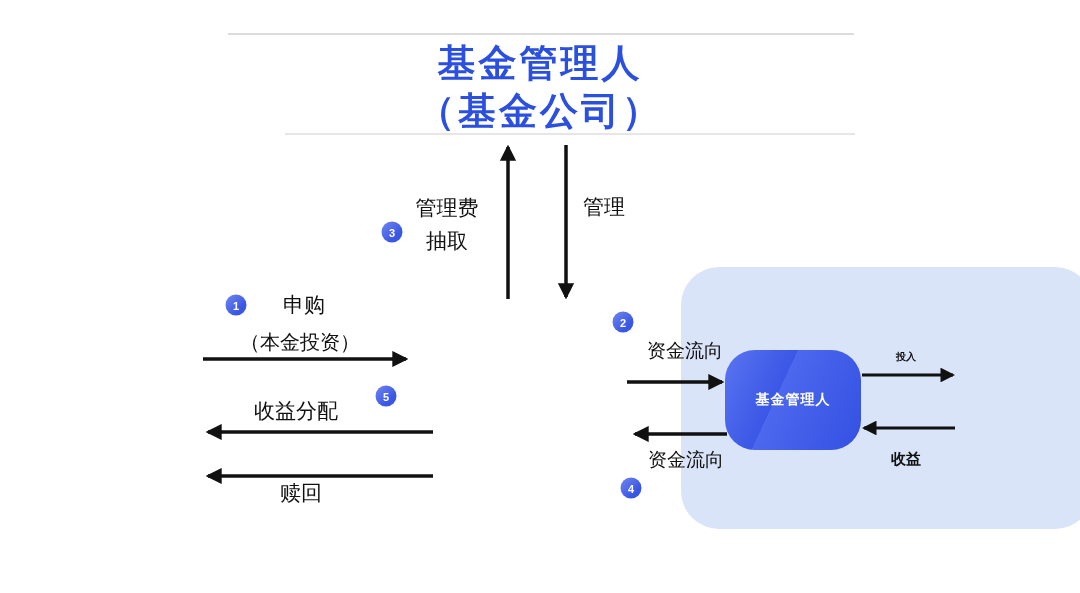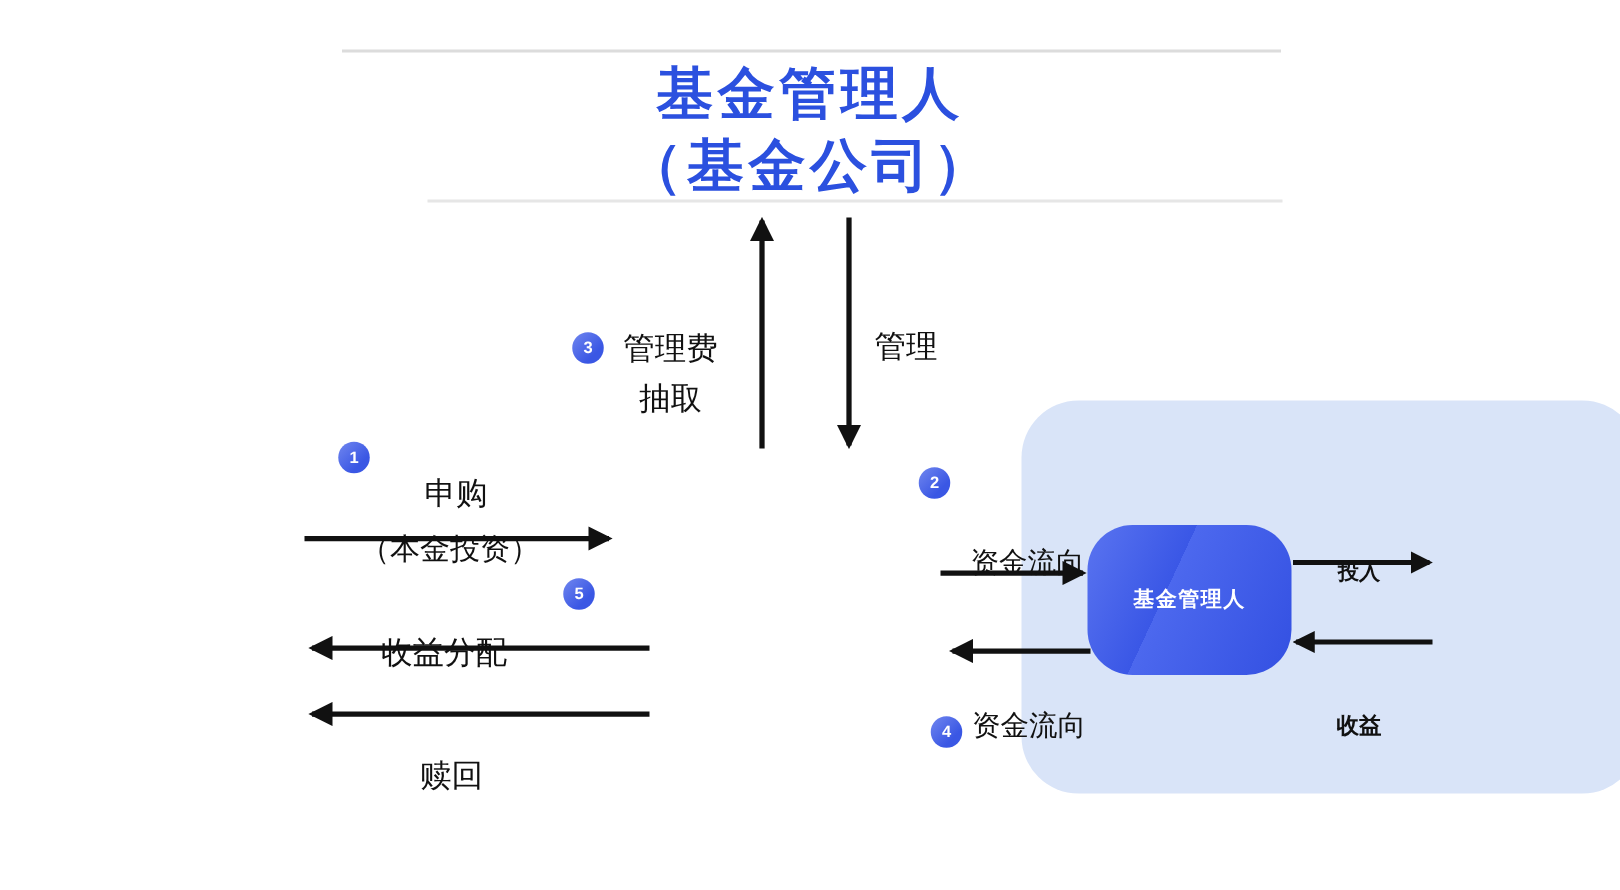--- a/index.html
+++ b/index.html
@@ -63,32 +63,32 @@
     background: linear-gradient(115deg, #3d59ea 0%, #2b46d6 45%, #3853e4 45%, #2741d0 100%);
     color: #fff; font-weight: bold; font-size: 13.5px; line-height: 1.55;
     display: flex; align-items: center; justify-content: center;
     text-align: center; padding: 0 12px; box-sizing: border-box;
   }
 
   
   .lbl {
     position: absolute; transform: translate(-50%, -50%);
     white-space: nowrap; font-size: 21px; color: #111; z-index: 5;
-    text-align: center; line-height: 1.55; margin-top: 25px;
+    text-align: center; line-height: 1.55;
   }
   .lbl-subscribe      { left: 304px; top: 301px; }
   .lbl-subscribe-note { left: 300px; top: 338px; font-size: 20px; }
   .lbl-income         { left: 296px; top: 407px; }
   .lbl-redeem         { left: 301px; top: 489px; }
   .lbl-redeem-note    { left: 300px; top: 523px; font-size: 20px; }
   .lbl-fee            { left: 447px; top: 221px; }
   .lbl-manage         { left: 604px; top: 203px; }
   .lbl-flow-to        { left: 685px; top: 347px; font-size: 19px; }
   .lbl-flow-back      { left: 686px; top: 456px; font-size: 19px; }
-  .lbl-invest         { left: 906px; top: 353px; font-size: 14px; font-weight: bold; }
+  .lbl-invest         { left: 906px; top: 353px; font-size: 10px; font-weight: bold; }
   .lbl-return         { left: 906px; top: 455px; font-size: 15px; font-weight: bold; }
 
   
   .badge {
     position: absolute; transform: translate(-50%, -50%);
     width: 21px; height: 21px; border-radius: 50%;
     background: linear-gradient(135deg, #7187ef 0%, #3a57e4 70%);
     color: #fff; font-size: 11px; font-weight: bold;
     display: flex; align-items: center; justify-content: center; z-index: 6;
   }

